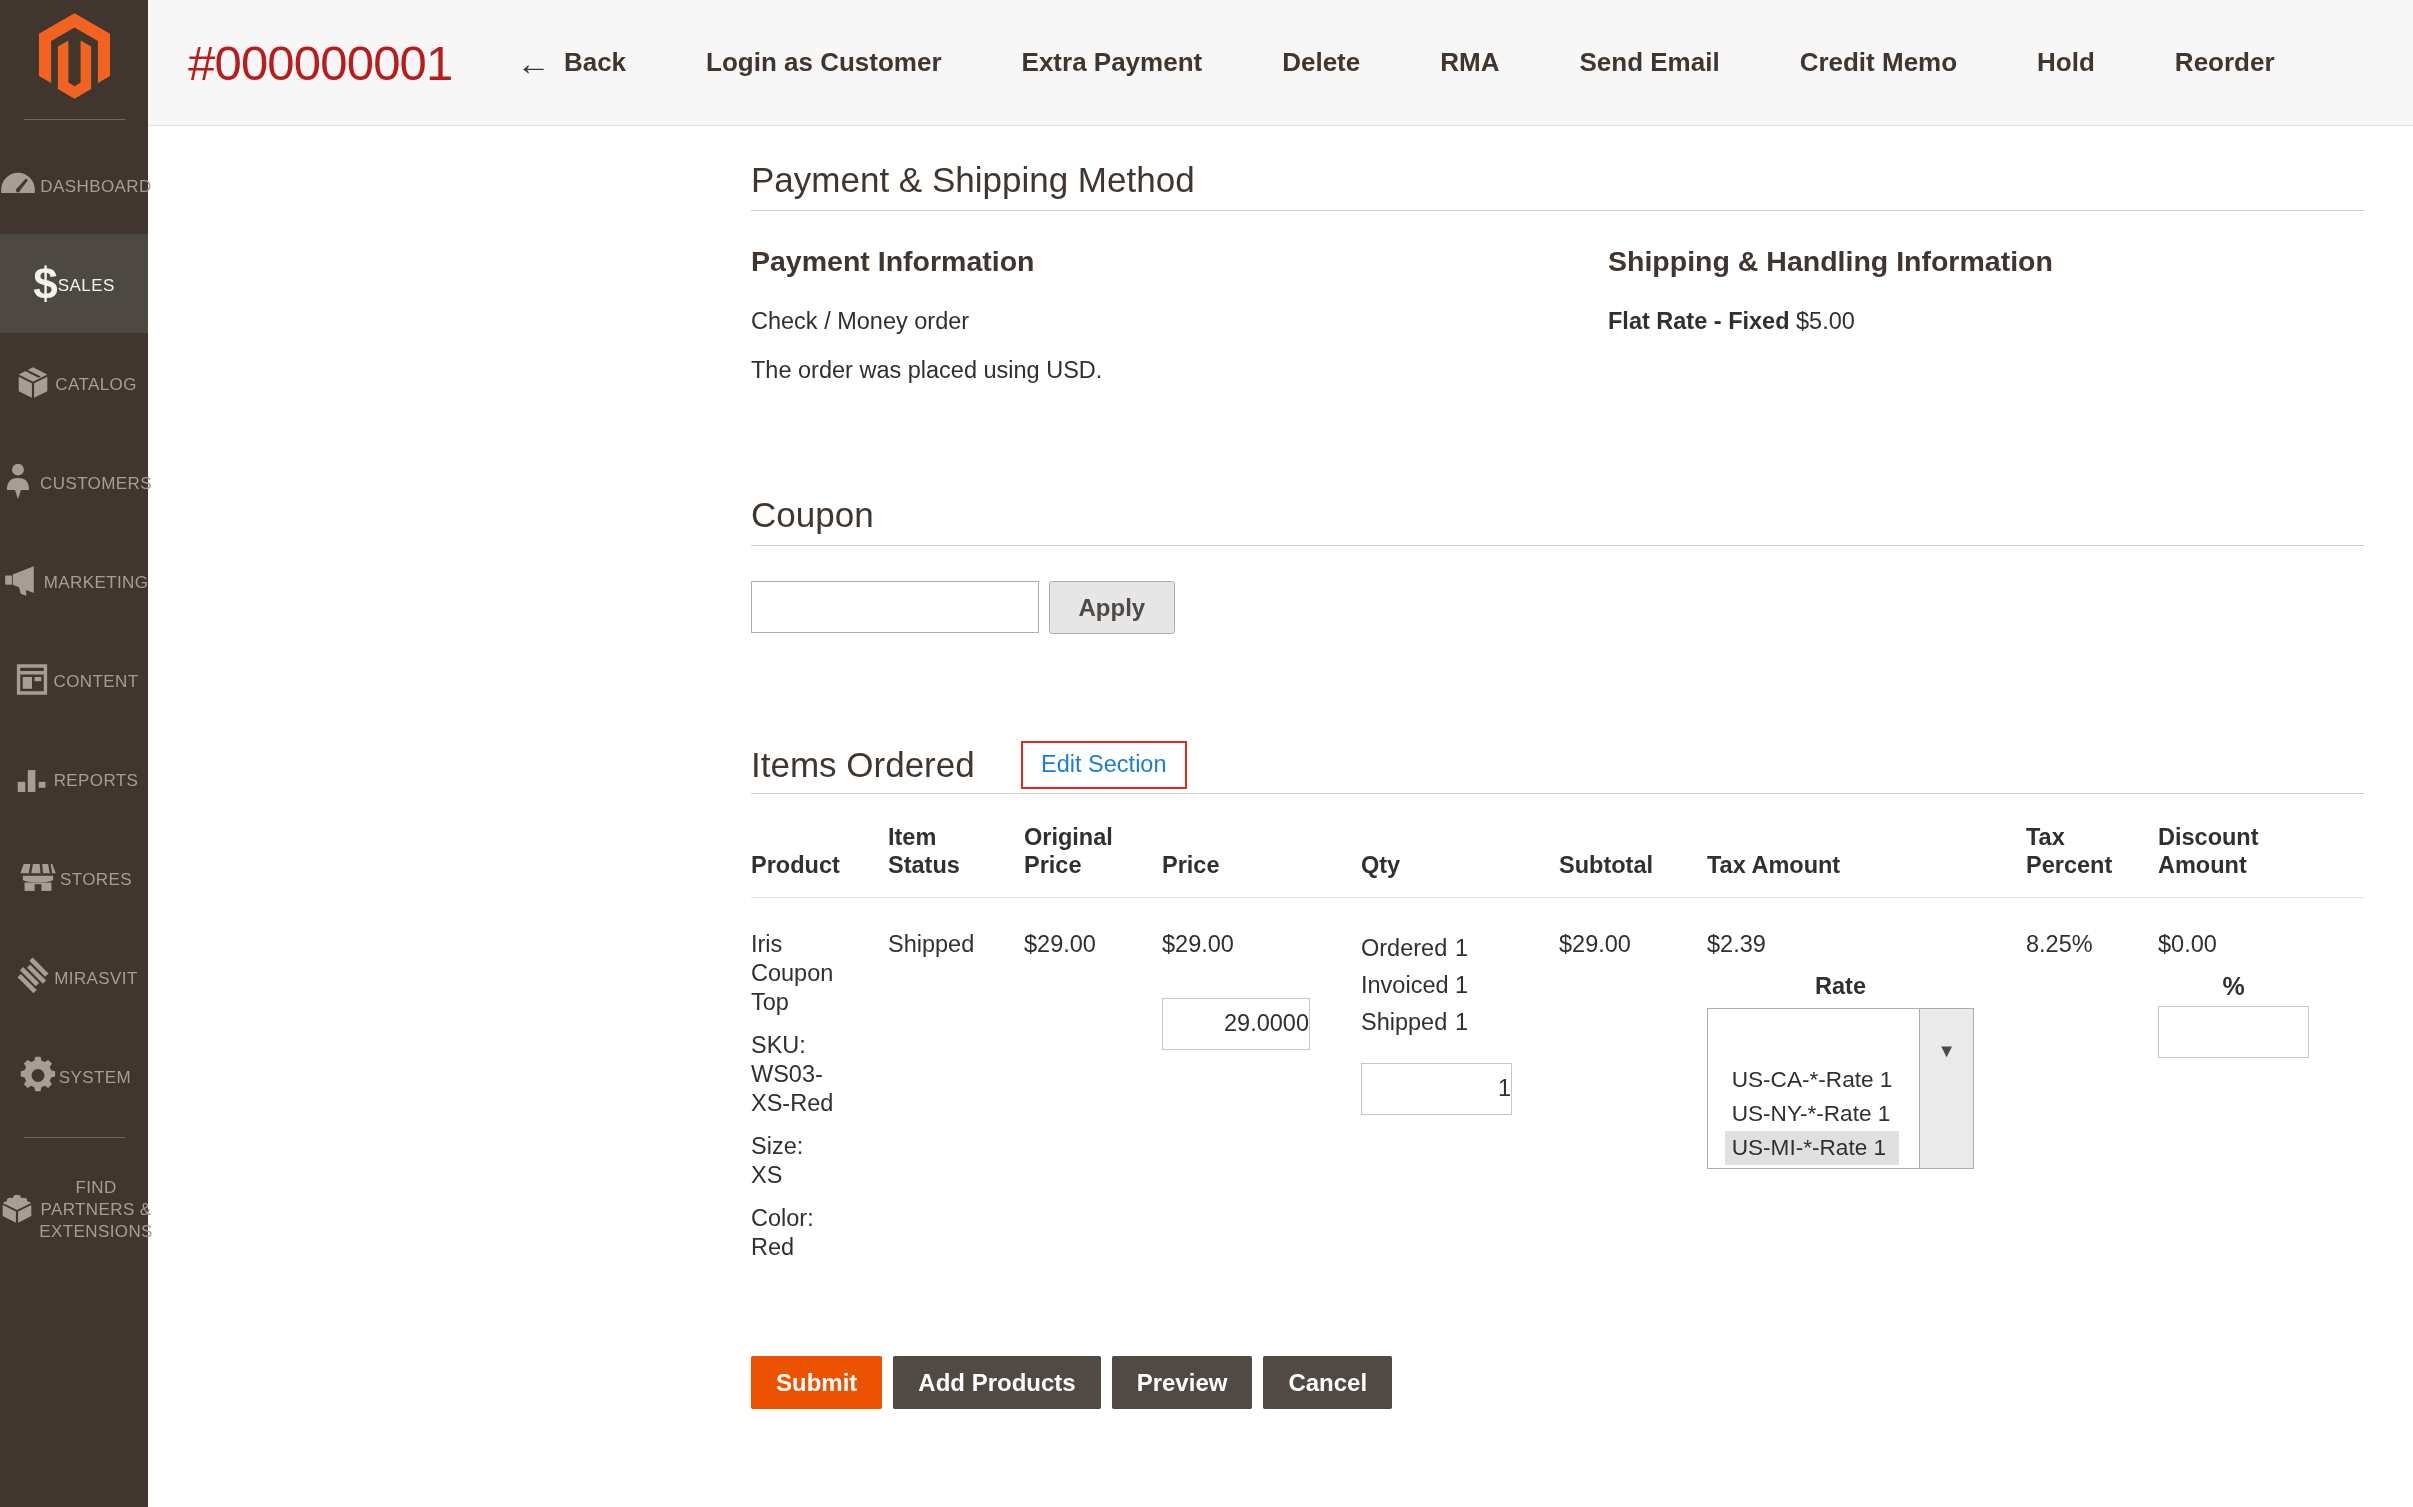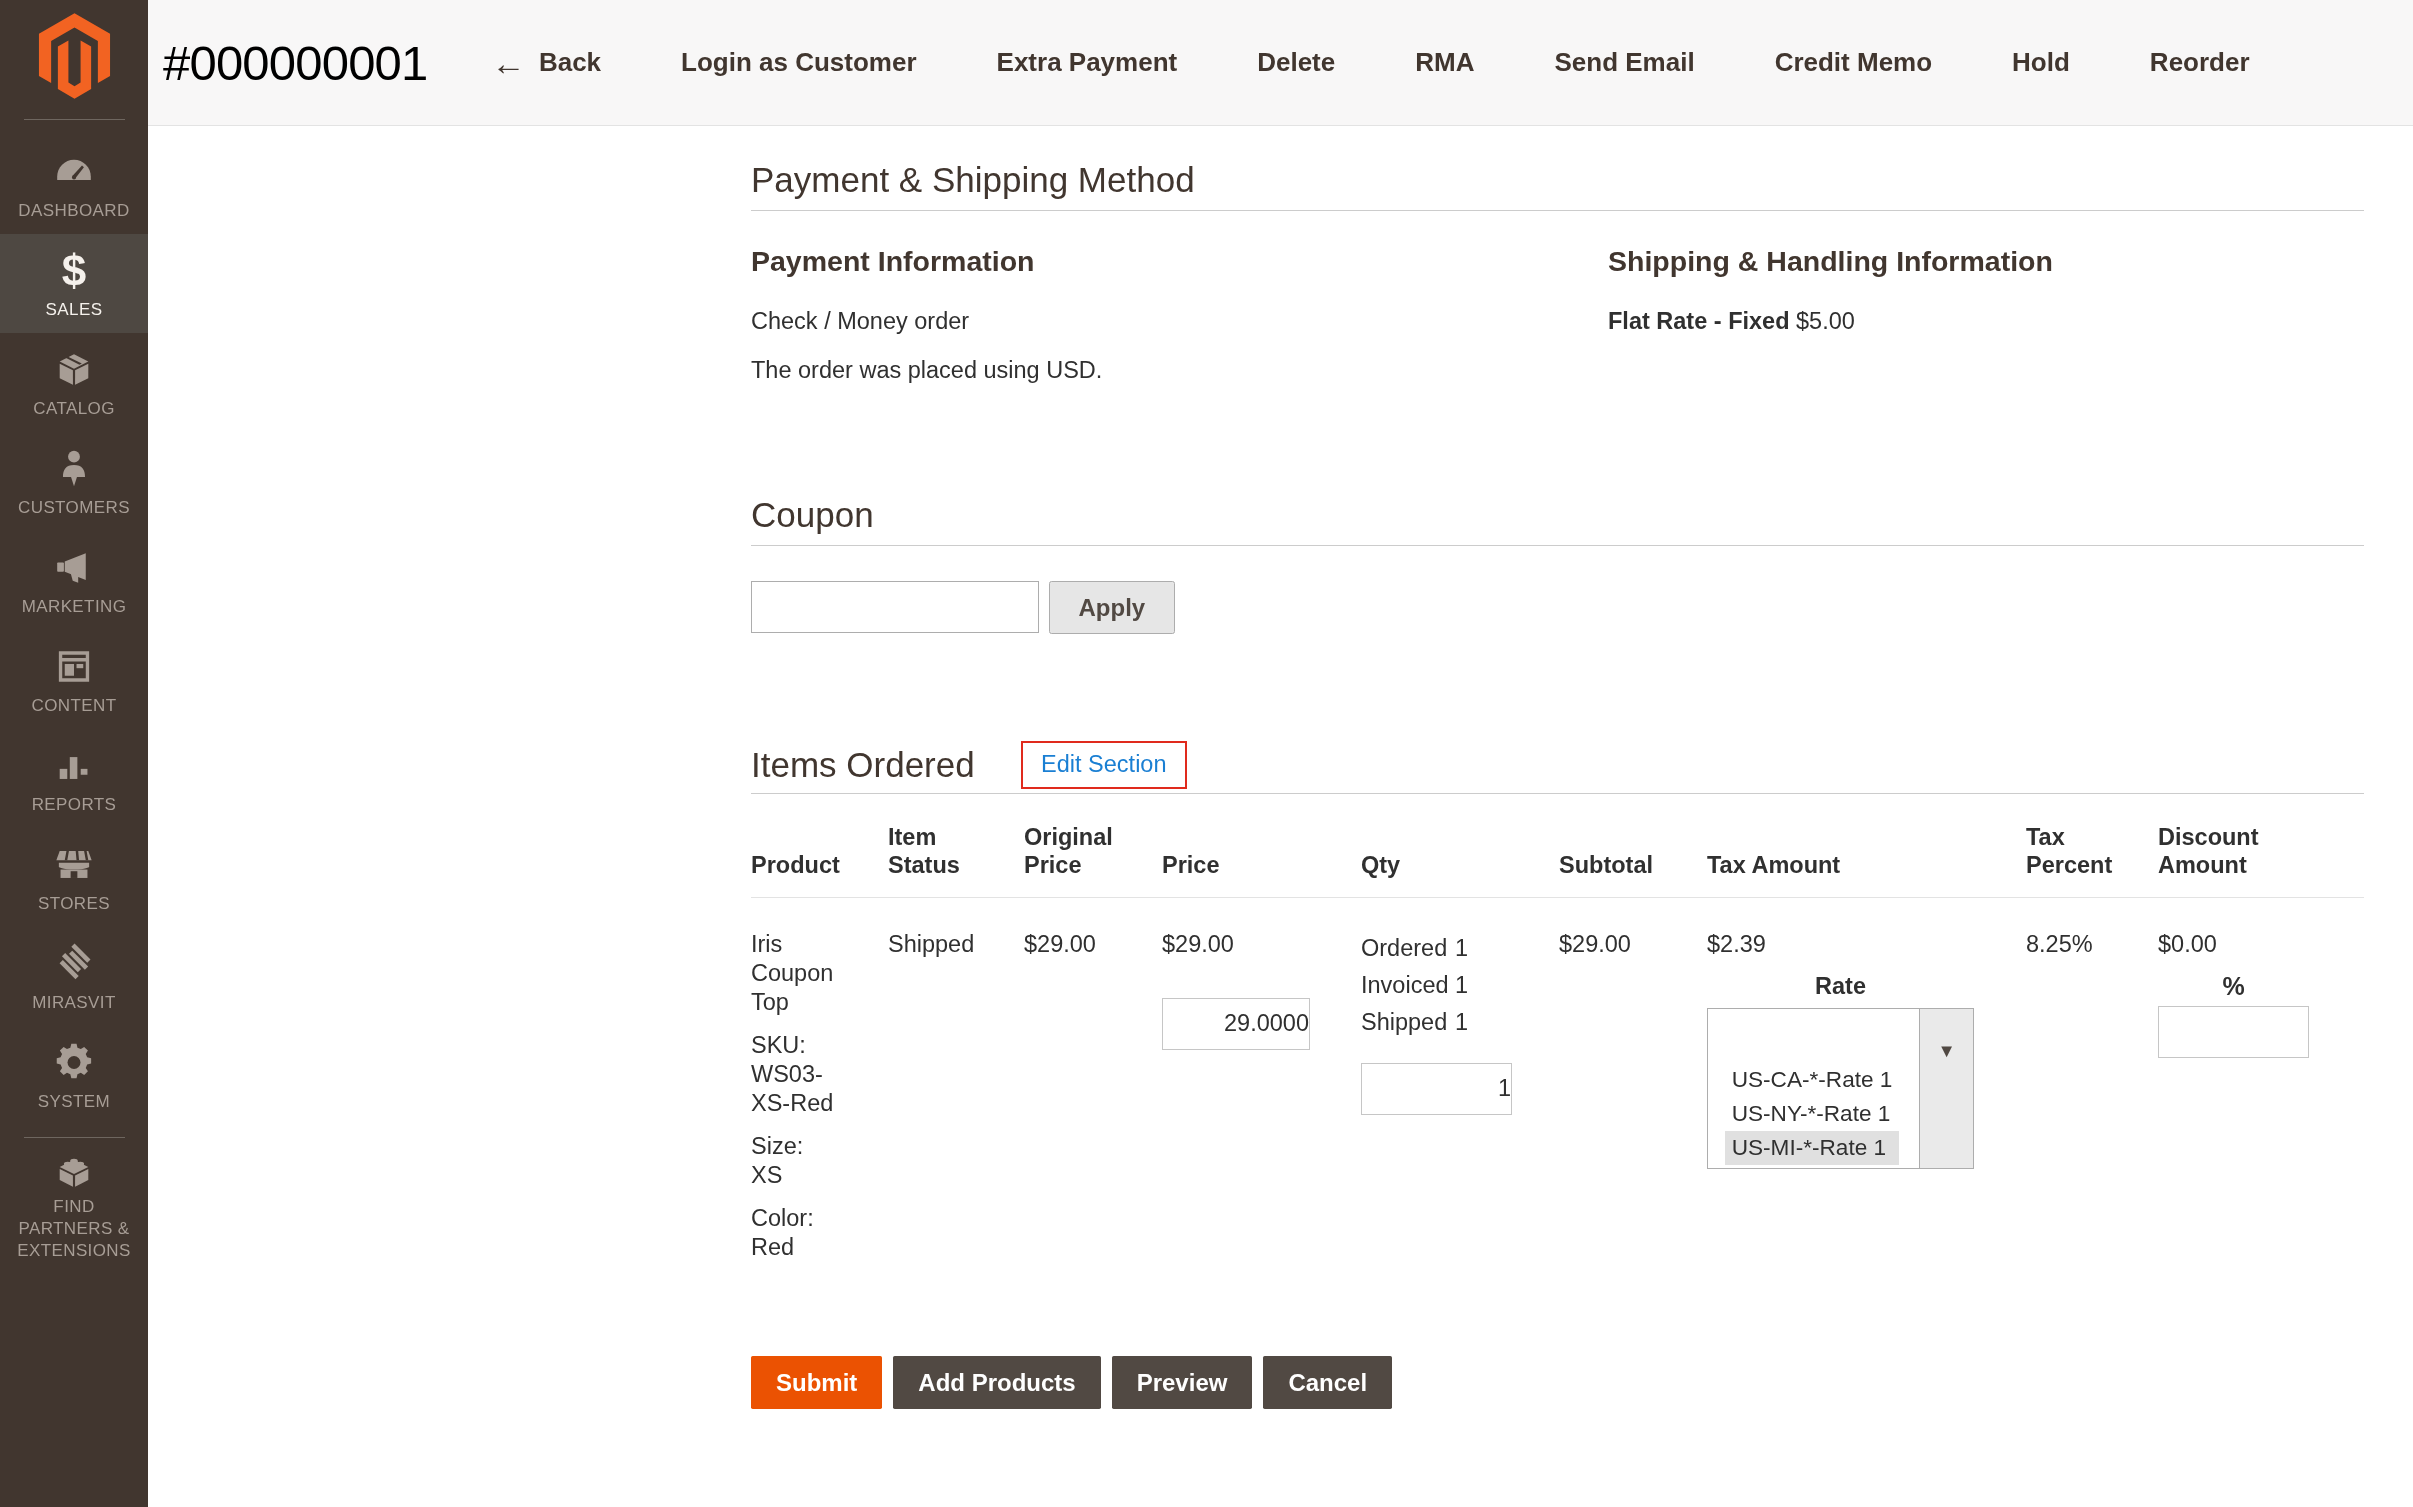--- a/index.html
+++ b/index.html
@@ -4,31 +4,31 @@
 <style>
   * { margin:0; padding:0; box-sizing:border-box; }
   html,body { background:#fff; }
   body { font-family:"Liberation Sans", sans-serif; color:#303030; }
   .stage { position:relative; width:2413px; height:1508px; background:#fff; overflow:hidden; }
 
   
   .sidebar { position:absolute; left:0; top:0; width:148px; height:1508px; background:#41362f; z-index:5; }
   .logo-wrap { padding-top:13.4px; text-align:center; }
   .side-div { width:101px; margin:11.7px auto 15px; border-top:0.8px solid #6e665f; }
-  .mi { width:148px; height:99px; display:flex; flex-direction:column; align-items:center; justify-content:center; color:#a79d95; cursor:pointer; }
+  .mi { width:148px; height:99px; display:flex; align-items:center; justify-content:center; color:#a79d95; cursor:pointer; }
   .mi.active { background:#4e4842; color:#f5f1ec; }
   .mi .ic { height:47px; display:flex; align-items:center; justify-content:center; }
   .mi svg { fill:currentColor; }
   .mi svg .cut { fill:#41362f; }
   .mi .glyph { font-size:44px; line-height:47px; font-weight:700; }
   .mi .lbl { margin-top:5px; font-size:17px; letter-spacing:0.4px; text-align:center; line-height:22px; }
 
   
   .header { position:absolute; left:148px; top:0; width:2266px; height:126px; background:#f8f7f7; border-bottom:1.7px solid #e3e3e3; display:flex; align-items:center; z-index:4; }
-  .page-title { margin-left:15px; font-size:49px; font-weight:500; color:#000000; letter-spacing:-0.8px; white-space:nowrap; }
+  .page-title { margin-left:40px; font-size:49px; font-weight:500; color:#b91c1c; letter-spacing:-0.8px; white-space:nowrap; }
   .hdr-actions { display:flex; align-items:center; margin-left:64px; gap:80px; }
   .hdr-btn { font-size:26px; font-weight:600; color:#41362f; white-space:nowrap; cursor:pointer; background:none; border:none; font-family:inherit; }
   .back-btn { display:flex; align-items:center; gap:13.4px; }
   .back-arrow { font-size:34px; font-weight:400; line-height:1; }
 
   
   .content { position:absolute; left:751px; top:126px; width:1613px; }
   .sec-title { margin-top:34px; font-size:35px; font-weight:400; color:#41362f; line-height:39px; padding-bottom:11px; border-bottom:1.7px solid #cccccc; }
   .cols { display:flex; margin-top:34px; }
   .col-l { width:857px; }

